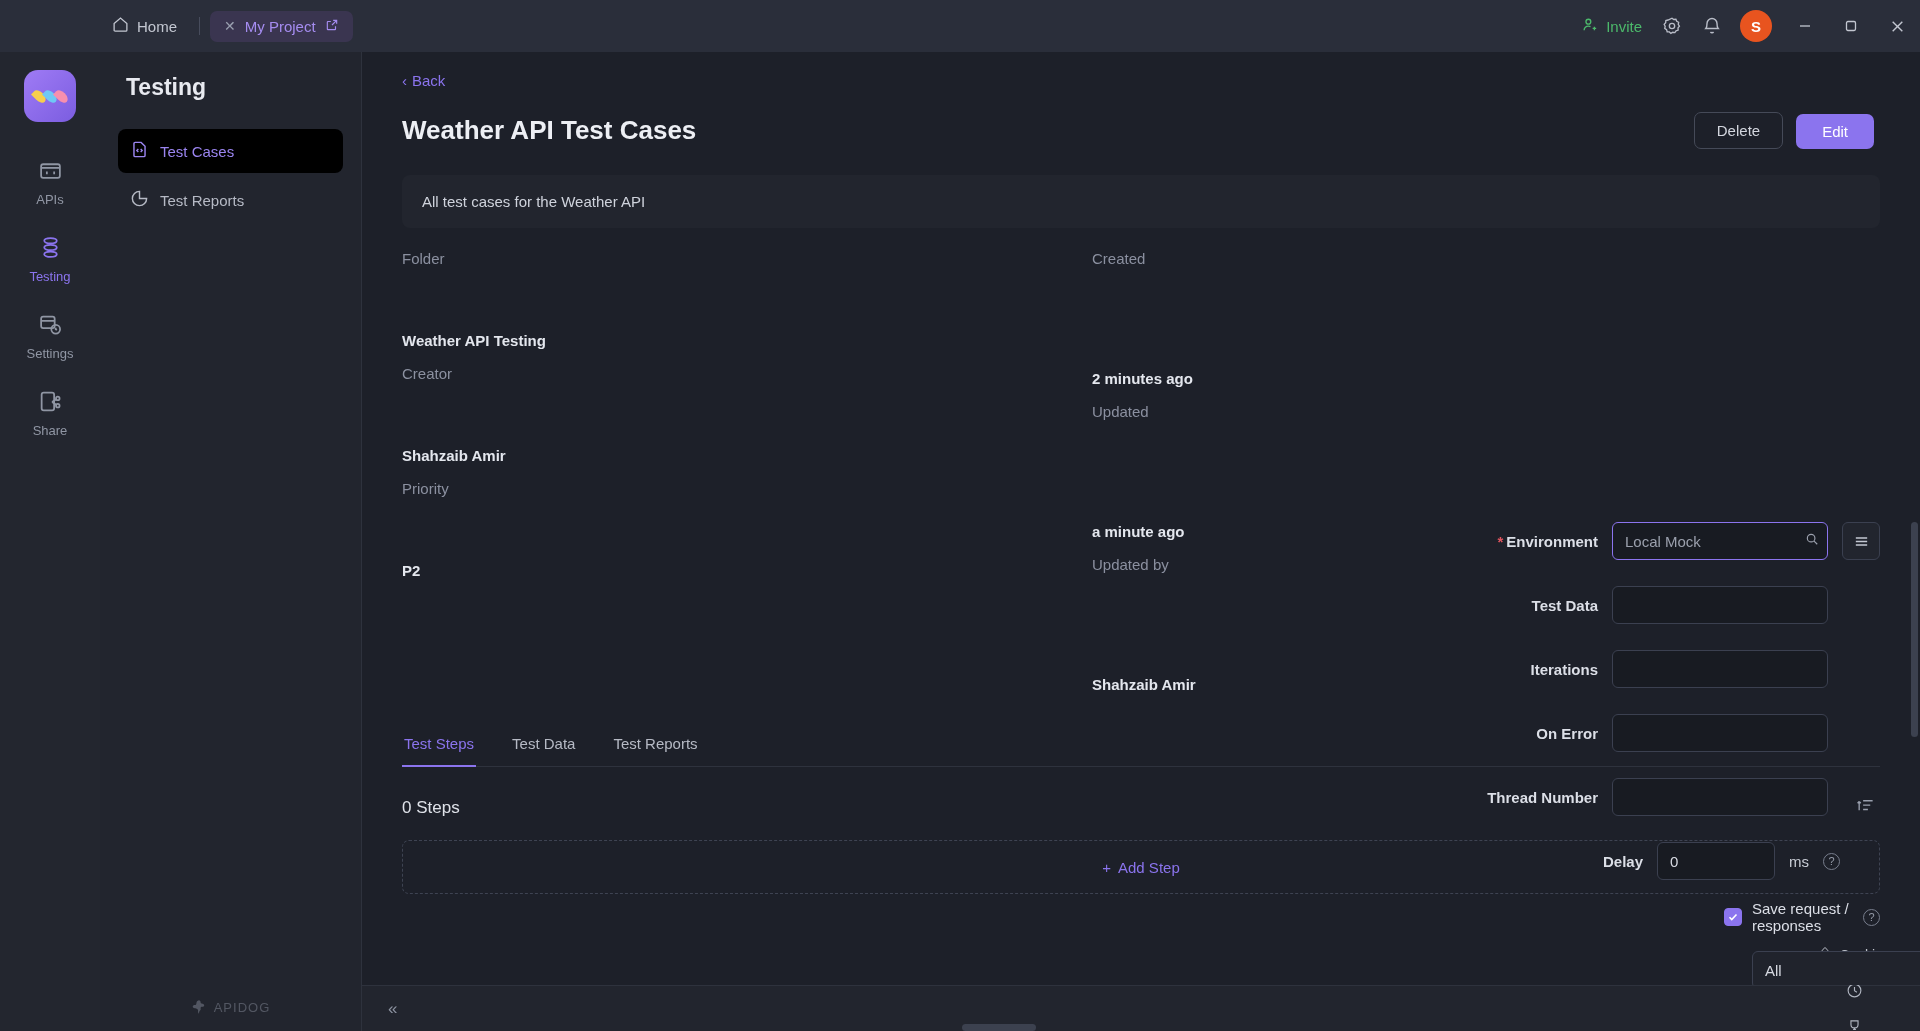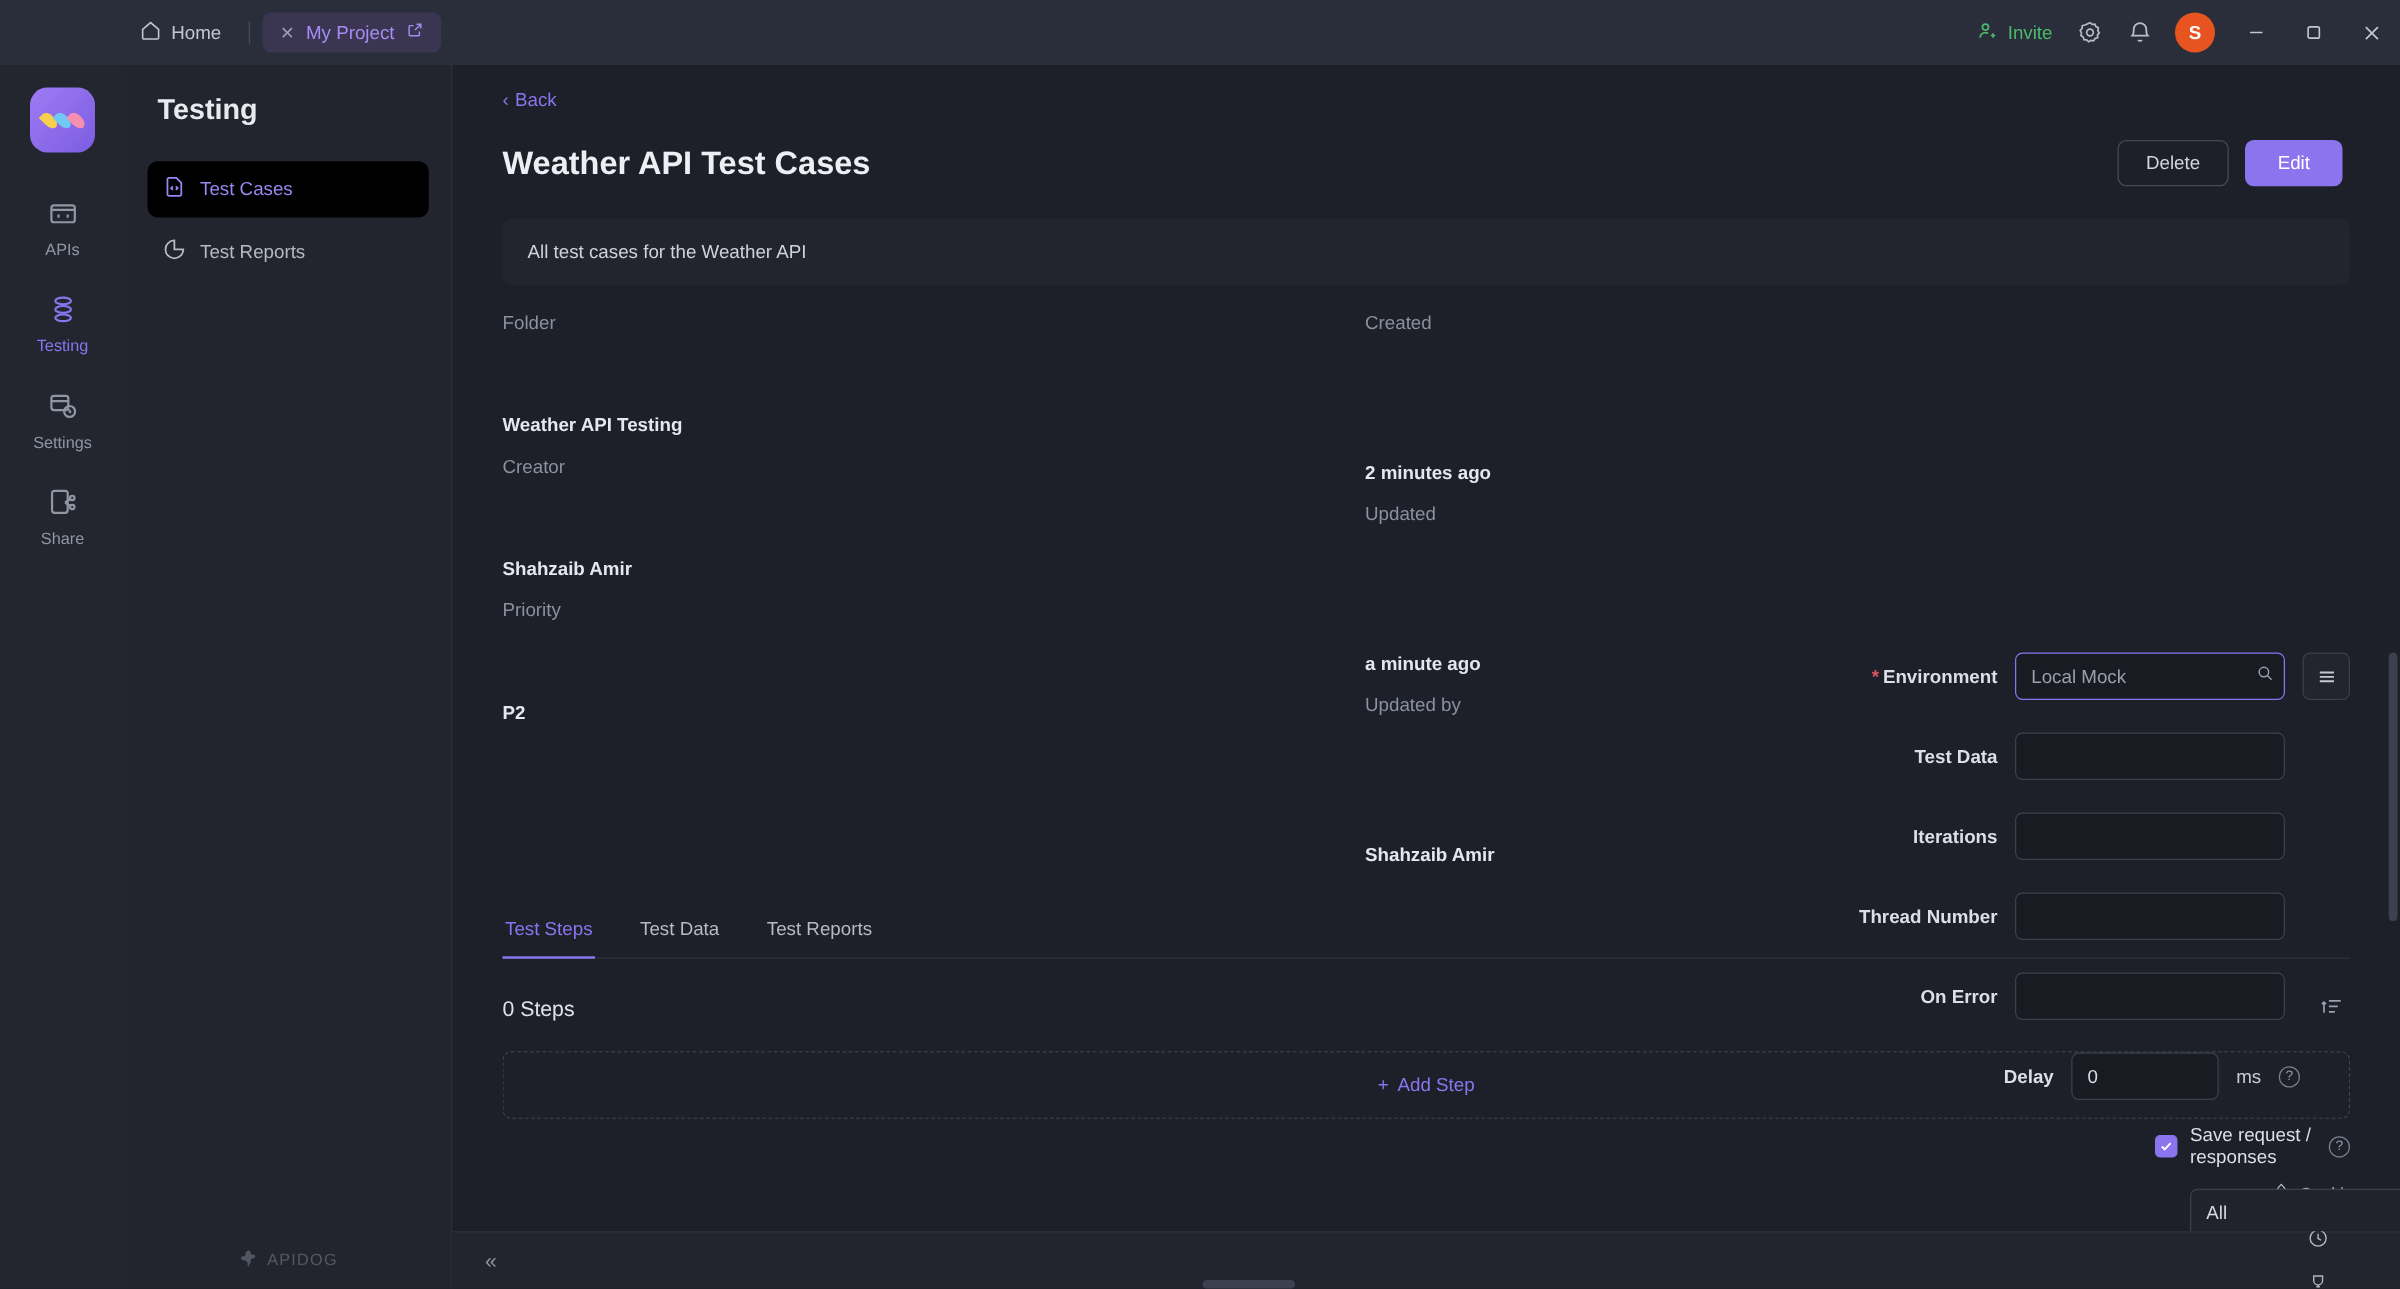--- a/index.html
+++ b/index.html
@@ -93,21 +93,21 @@
   
   .main { flex: 1; background: #1d2029; display: flex; flex-direction: column; min-width: 0; position: relative; }
   .main-scroll { flex: 1; position: relative; overflow: hidden; }
 
   .back {
     color: #8b74ee; font-size: 15px; cursor: pointer;
     padding: 20px 0 0 40px; display: inline-flex; align-items: center; gap: 5px;
   }
   .page-head { display: flex; align-items: center; padding: 22px 46px 0 40px; }
   .page-title { color: #edeff4; font-size: 26px; font-weight: bold; }
-  .head-actions { margin-left: auto; display: flex; gap: 13px; }
+  .head-actions { margin-left: auto; display: flex; gap: 13px; align-items: flex-end; }
   .btn-ghost {
     padding: 9px 22px; border: 1px solid #454a58; border-radius: 7px;
     color: #d3d6de; font-size: 15px; background: transparent; cursor: pointer;
   }
   .btn-primary {
     padding: 9px 26px; border: none; border-radius: 7px;
     background: #8b74ee; color: #fff; font-size: 15px; cursor: pointer;
   }
 
   .desc-box {
@@ -455,29 +455,29 @@
 
           <div class="cfg-row">
             <div class="cfg-label">Iterations</div>
             <div class="cfg-ctrl">
                 <div class="inp" style="line-height:36px"></div>
               </div>
             <div style="width:38px"></div>
           </div>
 
           <div class="cfg-row">
-            <div class="cfg-label">Thread Number</div>
+            <div class="cfg-label">On Error</div>
             <div class="cfg-ctrl">
                 <div class="inp" style="line-height:36px"></div>
               </div>
             <div style="width:38px"></div>
           </div>
 
           <div class="cfg-row">
-            <div class="cfg-label">On Error</div>
+            <div class="cfg-label">Thread Number</div>
             <div class="cfg-ctrl">
                 <div class="inp" style="line-height:36px"></div>
               </div>
             <div style="width:38px"></div>
           </div>
 
           <div class="cfg-row" style="margin-bottom:20px">
             <div class="cfg-label">Delay</div>
             <div class="cfg-ctrl" style="width:118px">
               <input class="inp" style="padding-right: 12px;" value="0">

